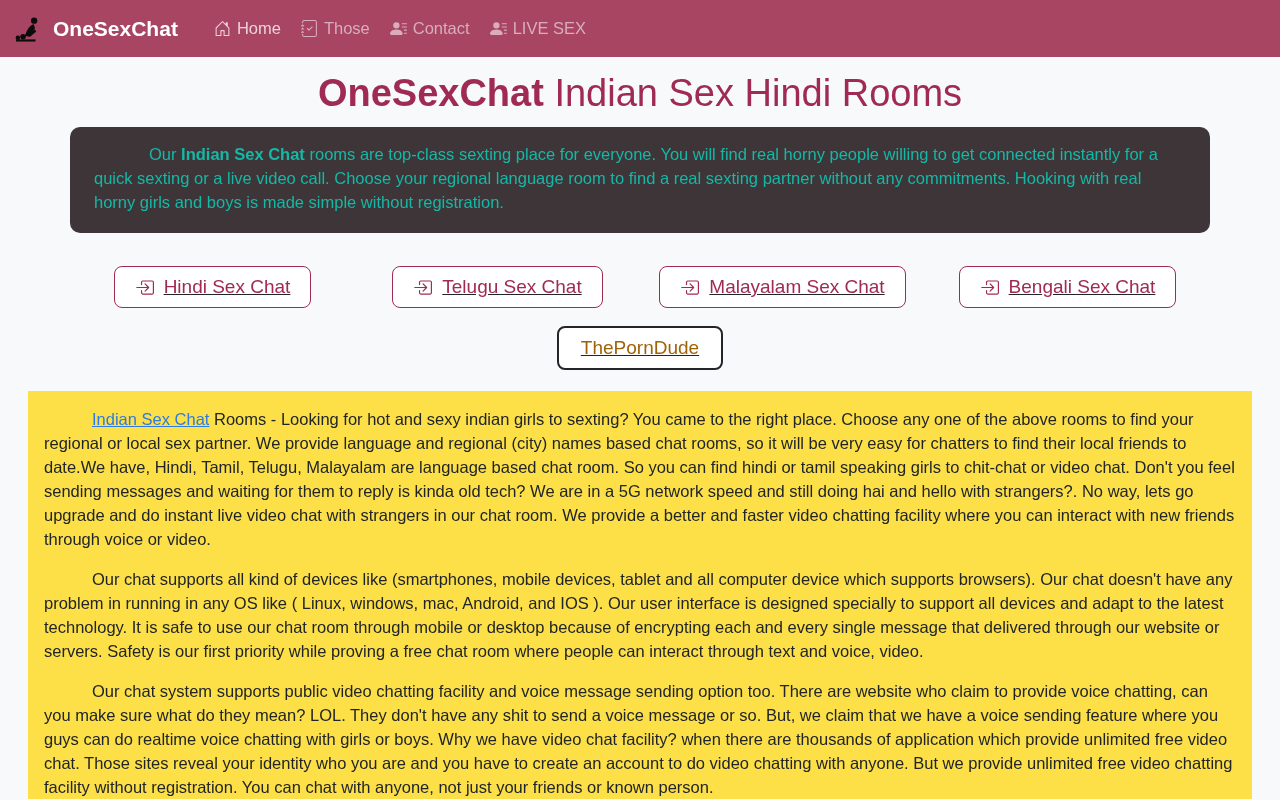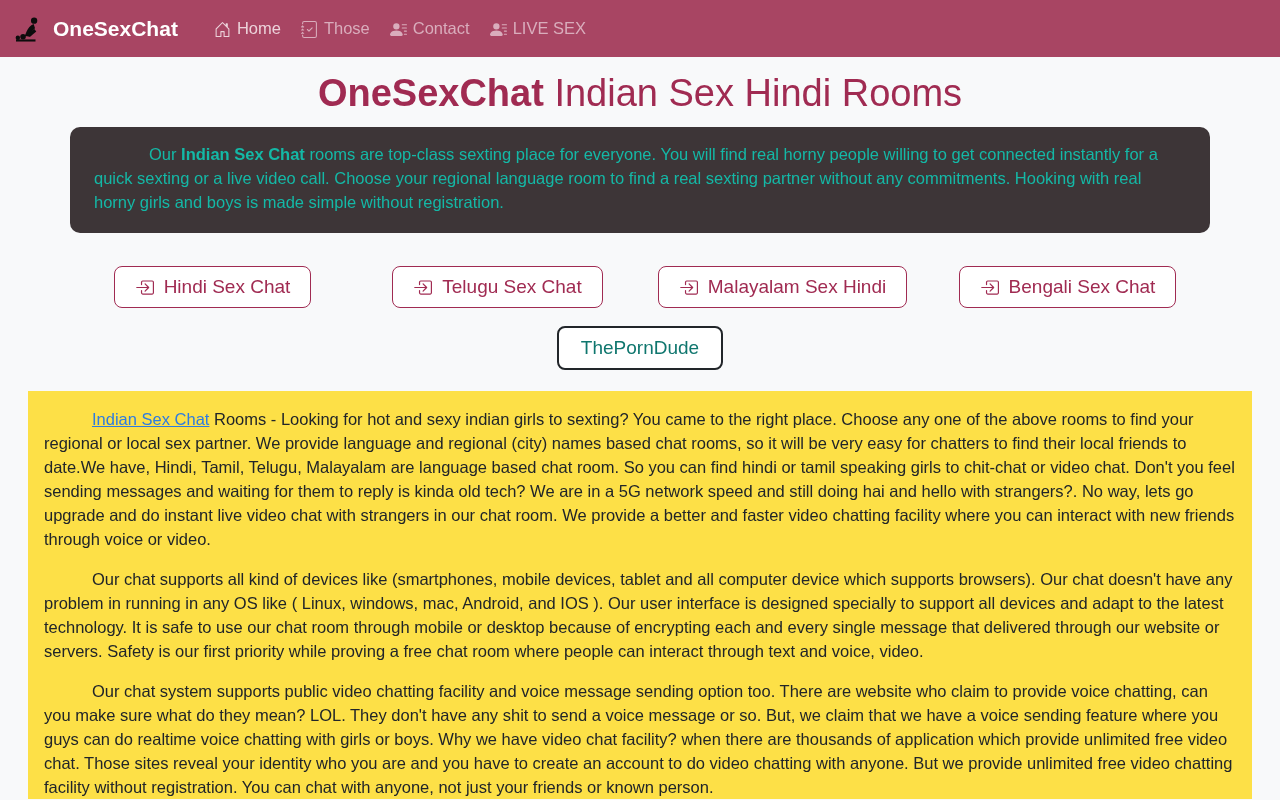--- a/index.html
+++ b/index.html
@@ -16,21 +16,21 @@
     display: flex; align-items: center;
     padding: 0 14px;
   }
   .brand {
     display: flex; align-items: center; gap: 9px;
     color: #ffffff; font-size: 21px; font-weight: 600;
     text-decoration: none; margin-right: 26px; cursor: pointer;
   }
   .brand svg { display: block; }
   .nav-link {
-    display: flex; align-items: flex-end; gap: 6px;
+    display: flex; align-items: center; gap: 6px;
     color: #d9adbc; font-size: 16.5px; text-decoration: none;
     padding: 8px 10px; cursor: pointer;
   }
   .nav-link.active { color: #ecd2da; }
   .nav-link svg { display: block; }
   
   h1 {
     margin: 14px 0 12px; text-align: center;
     font-size: 38px; line-height: 44px; font-weight: 400;
     color: #a02b52;
@@ -43,33 +43,33 @@
     border-radius: 10px; padding: 15px 24px 19px;
   }
   .intro-box p {
     margin: 0; font-size: 16.5px; line-height: 24px;
     text-indent: 55px;
   }
   .intro-box b { font-weight: 700; }
   
   .rooms-grid {
     width: 1140px; margin: 24px auto 0;
-    display: flex; flex-wrap: wrap; justify-content: center;
+    display: flex; flex-wrap: wrap; justify-content: center; text-decoration: underline;
   }
   .room-cell { width: 285px; display: flex; justify-content: center; padding: 9px 0; }
   .room-btn {
     display: inline-flex; align-items: center; gap: 10px;
     background: #ffffff; border: 1.5px solid #a02b52; color: #a02b52;
     border-radius: 8px; padding: 9px 20px;
     font-size: 19px; font-family: inherit; cursor: pointer;
   }
   .room-btn svg { display: block; }
   .dude-btn {
     display: inline-flex; align-items: center;
-    background: #ffffff; border: 2px solid #22262a; color: #0f766e;
+    background: #ffffff; border: 2px solid #22262a; color: #a16207;
     border-radius: 8px; padding: 9px 22px;
     font-size: 19px; font-family: inherit; cursor: pointer;
   }
   
   .content-card {
     width: 1224px; margin: 12px auto 0;
     background: #fde047; padding: 16px 16px 0;
   }
   .content-card p {
     margin: 0 0 16px; font-size: 16.5px; line-height: 24px;
@@ -166,21 +166,21 @@
     </button>
   </div>
   <div class="room-cell">
     <button class="room-btn">
       <span>
         <svg width="19" height="19" viewBox="0 0 16 16" fill="currentColor">
           <path fill-rule="evenodd" d="M6 3.5a.5.5 0 0 1 .5-.5h8a.5.5 0 0 1 .5.5v9a.5.5 0 0 1-.5.5h-8a.5.5 0 0 1-.5-.5v-2a.5.5 0 0 0-1 0v2A1.5 1.5 0 0 0 6.5 14h8a1.5 1.5 0 0 0 1.5-1.5v-9A1.5 1.5 0 0 0 14.5 2h-8A1.5 1.5 0 0 0 5 3.5v2a.5.5 0 0 0 1 0v-2z"></path>
           <path fill-rule="evenodd" d="M11.854 8.354a.5.5 0 0 0 0-.708l-3-3a.5.5 0 1 0-.708.708L10.293 7.5H1.5a.5.5 0 0 0 0 1h8.793l-2.147 2.146a.5.5 0 0 0 .708.708l3-3z"></path>
         </svg>
       </span>
-      <span>Malayalam Sex Hindi</span>
+      <span>Malayalam Sex Chat</span>
     </button>
   </div>
   <div class="room-cell">
     <button class="room-btn">
       <span>
         <svg width="19" height="19" viewBox="0 0 16 16" fill="currentColor">
           <path fill-rule="evenodd" d="M6 3.5a.5.5 0 0 1 .5-.5h8a.5.5 0 0 1 .5.5v9a.5.5 0 0 1-.5.5h-8a.5.5 0 0 1-.5-.5v-2a.5.5 0 0 0-1 0v2A1.5 1.5 0 0 0 6.5 14h8a1.5 1.5 0 0 0 1.5-1.5v-9A1.5 1.5 0 0 0 14.5 2h-8A1.5 1.5 0 0 0 5 3.5v2a.5.5 0 0 0 1 0v-2z"></path>
           <path fill-rule="evenodd" d="M11.854 8.354a.5.5 0 0 0 0-.708l-3-3a.5.5 0 1 0-.708.708L10.293 7.5H1.5a.5.5 0 0 0 0 1h8.793l-2.147 2.146a.5.5 0 0 0 .708.708l3-3z"></path>
         </svg>
       </span>

